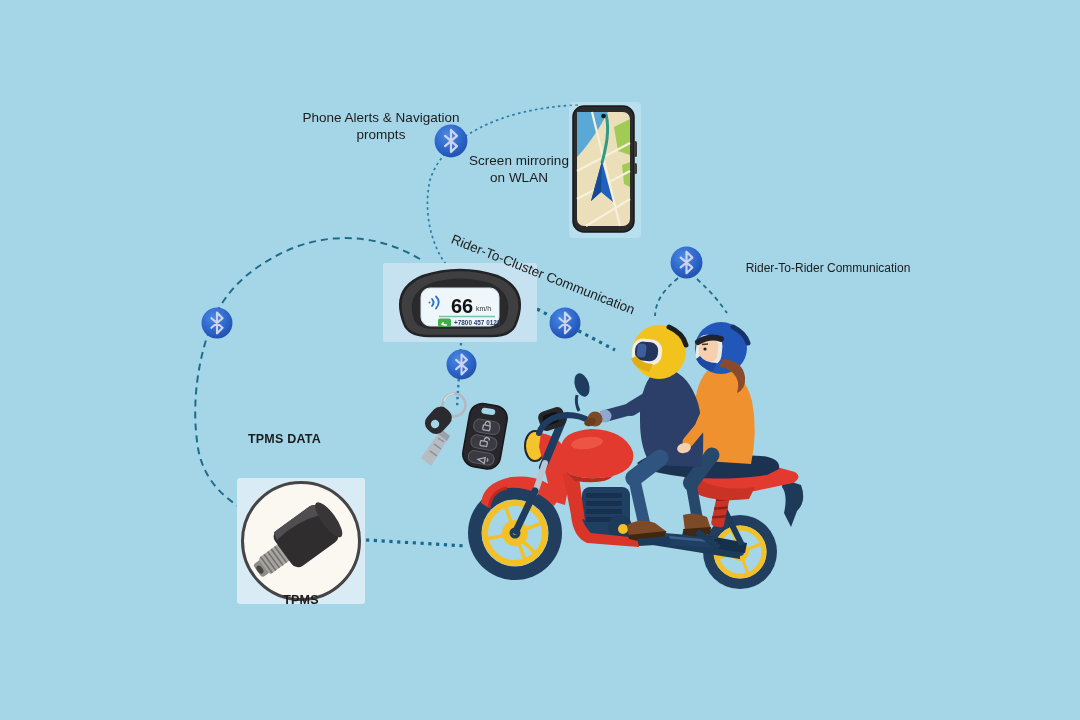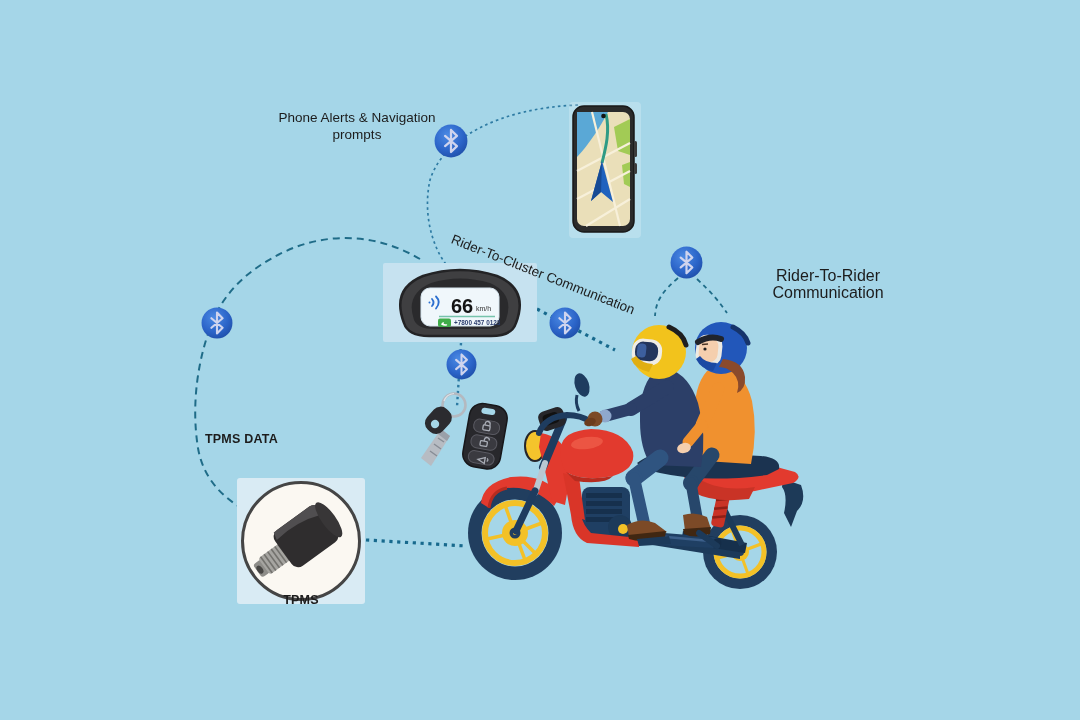--- a/index.html
+++ b/index.html
@@ -6,21 +6,21 @@
   .stage{position:relative;width:1080px;height:720px;background:#a5d6e8;overflow:hidden;
          font-family:"Liberation Sans",sans-serif;}
   .stage svg{display:block}
   .layer{position:absolute;left:0;top:0;width:1080px;height:720px;}
   .art{position:absolute;}
   .tile{position:absolute;}
   .bt{position:absolute;}
   .lbl{position:absolute;color:#1c1c1c;font-size:13.5px;line-height:17px;text-align:center;}
   .lbl.bold{font-weight:bold;font-size:12.5px;letter-spacing:.2px;}
   .lbl.rot{transform:rotate(21.5deg);}
-  .lbl.left{text-align:left;}
+  .lbl.left{text-align:left;margin-left:43px;}
 </style>
 </head>
 <body>
 
 <div class="stage">
 
   <svg width="0" height="0" style="position:absolute" aria-hidden="true">
     <defs>
       <radialGradient id="btGrad" cx="40%" cy="32%" r="85%">
         <stop offset="0%" stop-color="#4b8ae4"></stop>
@@ -297,22 +297,26 @@
         <path d="M12 4.2 L12 19.8 M12 4.2 L16.2 8.4 L7.8 15.6 M12 19.8 L16.2 15.6 L7.8 8.4" stroke="#cfd4ee" stroke-width="1.6" fill="none" stroke-linejoin="round" stroke-linecap="round"></path>
       </svg>
   </div>
   <div class="bt" style="left:670px;top:246px">
     <svg width="33" height="33" viewBox="0 0 24 24">
         <circle cx="12" cy="12" r="11.6" fill="url(#btGrad)"></circle>
         <path d="M12 4.2 L12 19.8 M12 4.2 L16.2 8.4 L7.8 15.6 M12 19.8 L16.2 15.6 L7.8 8.4" stroke="#cfd4ee" stroke-width="1.6" fill="none" stroke-linejoin="round" stroke-linecap="round"></path>
       </svg>
   </div>
 
-  <div class="lbl" style="left:264px;top:109px;width:186px">
+  <div class="lbl" style="left:288px;top:109px;width:186px">
     <span>Phone Alerts &amp; Navigation</span><br>
     <span>prompts</span>
   </div>
+  <div class="lbl" style="left:458px;top:152px;width:122px">
+    <span>Screen mirroring</span><br>
+    <span>on WLAN</span>
+  </div>
   <div class="lbl rot" style="left:441px;top:266px;width:204px">Rider-To-Cluster Communication</div>
-  <div class="lbl" style="left:728px;top:267px;width:200px;font-size:16px">Rider-To-Rider Communication</div>
+  <div class="lbl" style="left:728px;top:260px;width:200px;font-size:12px">Rider-To-Rider Communication</div>
   <div class="lbl bold left" style="left:205px;top:431px;width:100px">TPMS DATA</div>
   <div class="lbl bold" style="left:269px;top:592px;width:64px">TPMS</div>
 
 </div>
 
 </body></html>

